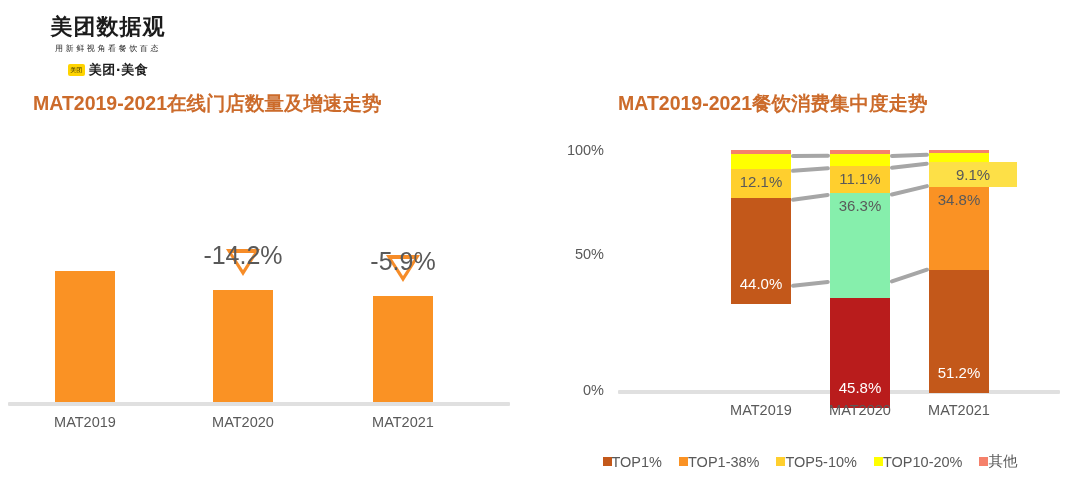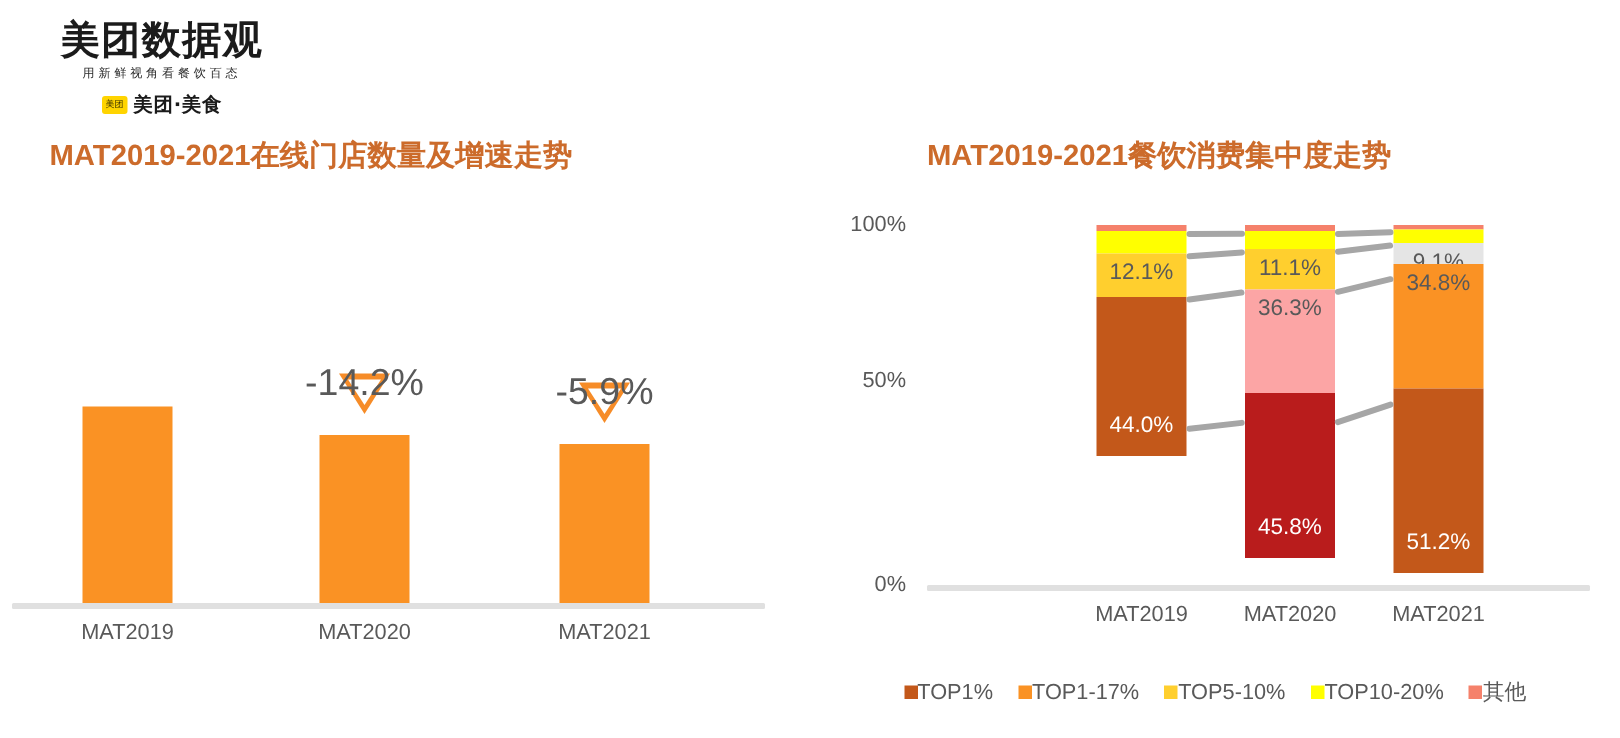--- a/index.html
+++ b/index.html
@@ -7,21 +7,21 @@
     width:1080px;height:492px;
     background:#ffffff;
     font-family:"Liberation Sans","DejaVu Sans",sans-serif;
     overflow:hidden;
     position:relative;
   }
   
   #logo{position:absolute;left:33px;top:12px;width:150px;text-align:center;}
   #logo .logo-main{
     font-family:"DejaVu Sans",sans-serif;
-    font-size:26px;font-weight:bold;color:#1b1b1b;letter-spacing:1px;
+    font-size:22px;font-weight:bold;color:#1b1b1b;letter-spacing:1px;
     line-height:30px;white-space:nowrap;
   }
   #logo .logo-sub{
     font-family:"DejaVu Sans",sans-serif;
     font-size:8px;color:#2a2a2a;letter-spacing:2.6px;
     line-height:12px;white-space:nowrap;margin-top:1px;
   }
   #logo .logo-badge-row{
     display:flex;align-items:center;justify-content:center;gap:4px;margin-top:6px;
   }
@@ -146,32 +146,32 @@
         <div class="seg-label" style="color: rgb(255, 255, 255); top: auto; bottom: 12px;">44.0%</div>
       </div>
     </div>
     <div class="xlabel" style="left: 141px; top: 262px;">MAT2019</div>
     <div class="stack" style="left: 270px; top: 10px; height: 240px;">
       <div class="seg" style="height: 4.08px; background: rgb(245, 129, 107);"></div>
       <div class="seg" style="height: 12.24px; background: rgb(255, 255, 0);"></div>
       <div class="seg" style="height: 26.64px; background: rgb(255, 207, 46);">
         <div class="seg-label" style="color: rgb(89, 89, 89);">11.1%</div>
       </div>
-      <div class="seg" style="height: 69px; background: #fca5a5;">
+      <div class="seg" style="height: 105px; background: #86efac;">
         <div class="seg-label" style="color: rgb(89, 89, 89);">36.3%</div>
       </div>
       <div class="seg" style="height: 109.92px; background: #b91c1c;">
         <div class="seg-label" style="color: rgb(255, 255, 255); top: auto; bottom: 12px;">45.8%</div>
       </div>
     </div>
     <div class="xlabel" style="left: 240px; top: 262px;">MAT2020</div>
     <div class="stack" style="left: 369px; top: 10px; height: 240px;">
       <div class="seg" style="height: 2.88px; background: rgb(245, 129, 107);"></div>
       <div class="seg" style="height: 8.88px; background: rgb(255, 255, 0);"></div>
-      <div class="seg" style="height: 14px; background: #e5e5e5;">
+      <div class="seg" style="height: 25px; background: #fde047; padding-left: 28px;">
         <div class="seg-label" style="color: rgb(89, 89, 89);">9.1%</div>
       </div>
       <div class="seg" style="height: 83.52px; background: rgb(250, 146, 36);">
         <div class="seg-label" style="color: rgb(89, 89, 89);">34.8%</div>
       </div>
       <div class="seg" style="height: 122.88px; background: rgb(195, 88, 26);">
         <div class="seg-label" style="color: rgb(255, 255, 255); top: auto; bottom: 12px;">51.2%</div>
       </div>
     </div>
     <div class="xlabel" style="left: 339px; top: 262px;">MAT2021</div>
@@ -185,21 +185,21 @@
     <div class="connector" style="left: 330px; top: 14.08px; width: 39.0185px; background: rgb(166, 166, 166); transform: rotate(-1.76239deg);"></div>
   </div>
 
 <div id="legend">
     <div class="item">
       <span class="swatch" style="background: rgb(195, 88, 26);"></span>
       <span class="ltext">TOP1%</span>
     </div>
     <div class="item">
       <span class="swatch" style="background: rgb(250, 146, 36);"></span>
-      <span class="ltext">TOP1-17%</span>
+      <span class="ltext">TOP1-38%</span>
     </div>
     <div class="item">
       <span class="swatch" style="background: rgb(255, 207, 46);"></span>
       <span class="ltext">TOP5-10%</span>
     </div>
     <div class="item">
       <span class="swatch" style="background: rgb(255, 255, 0);"></span>
       <span class="ltext">TOP10-20%</span>
     </div>
     <div class="item">

